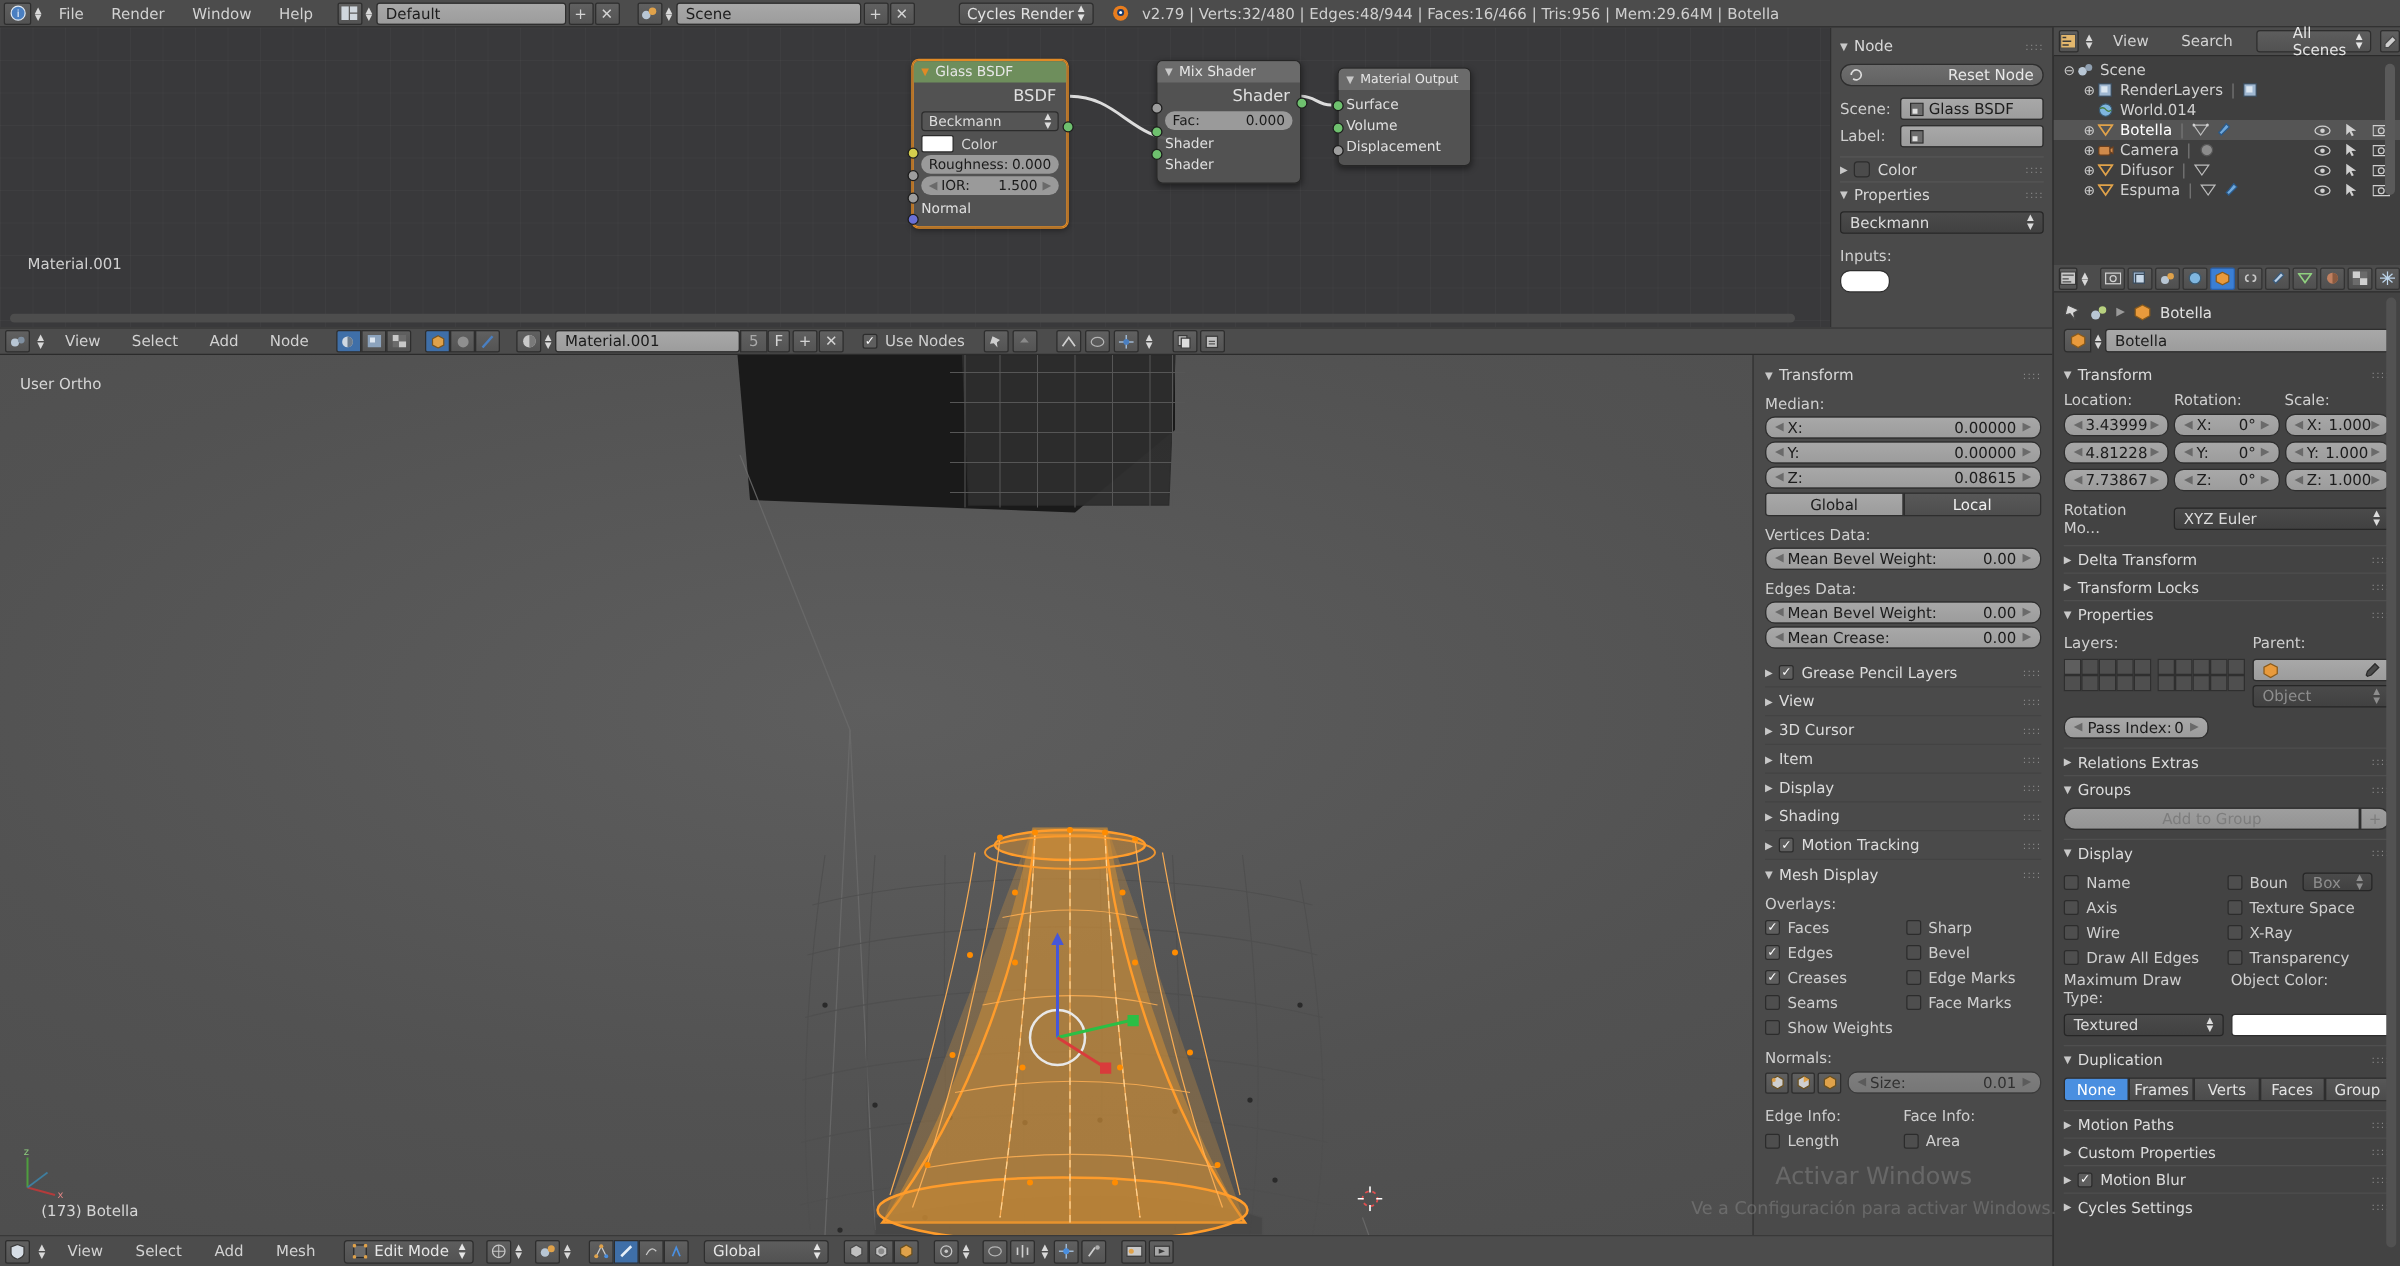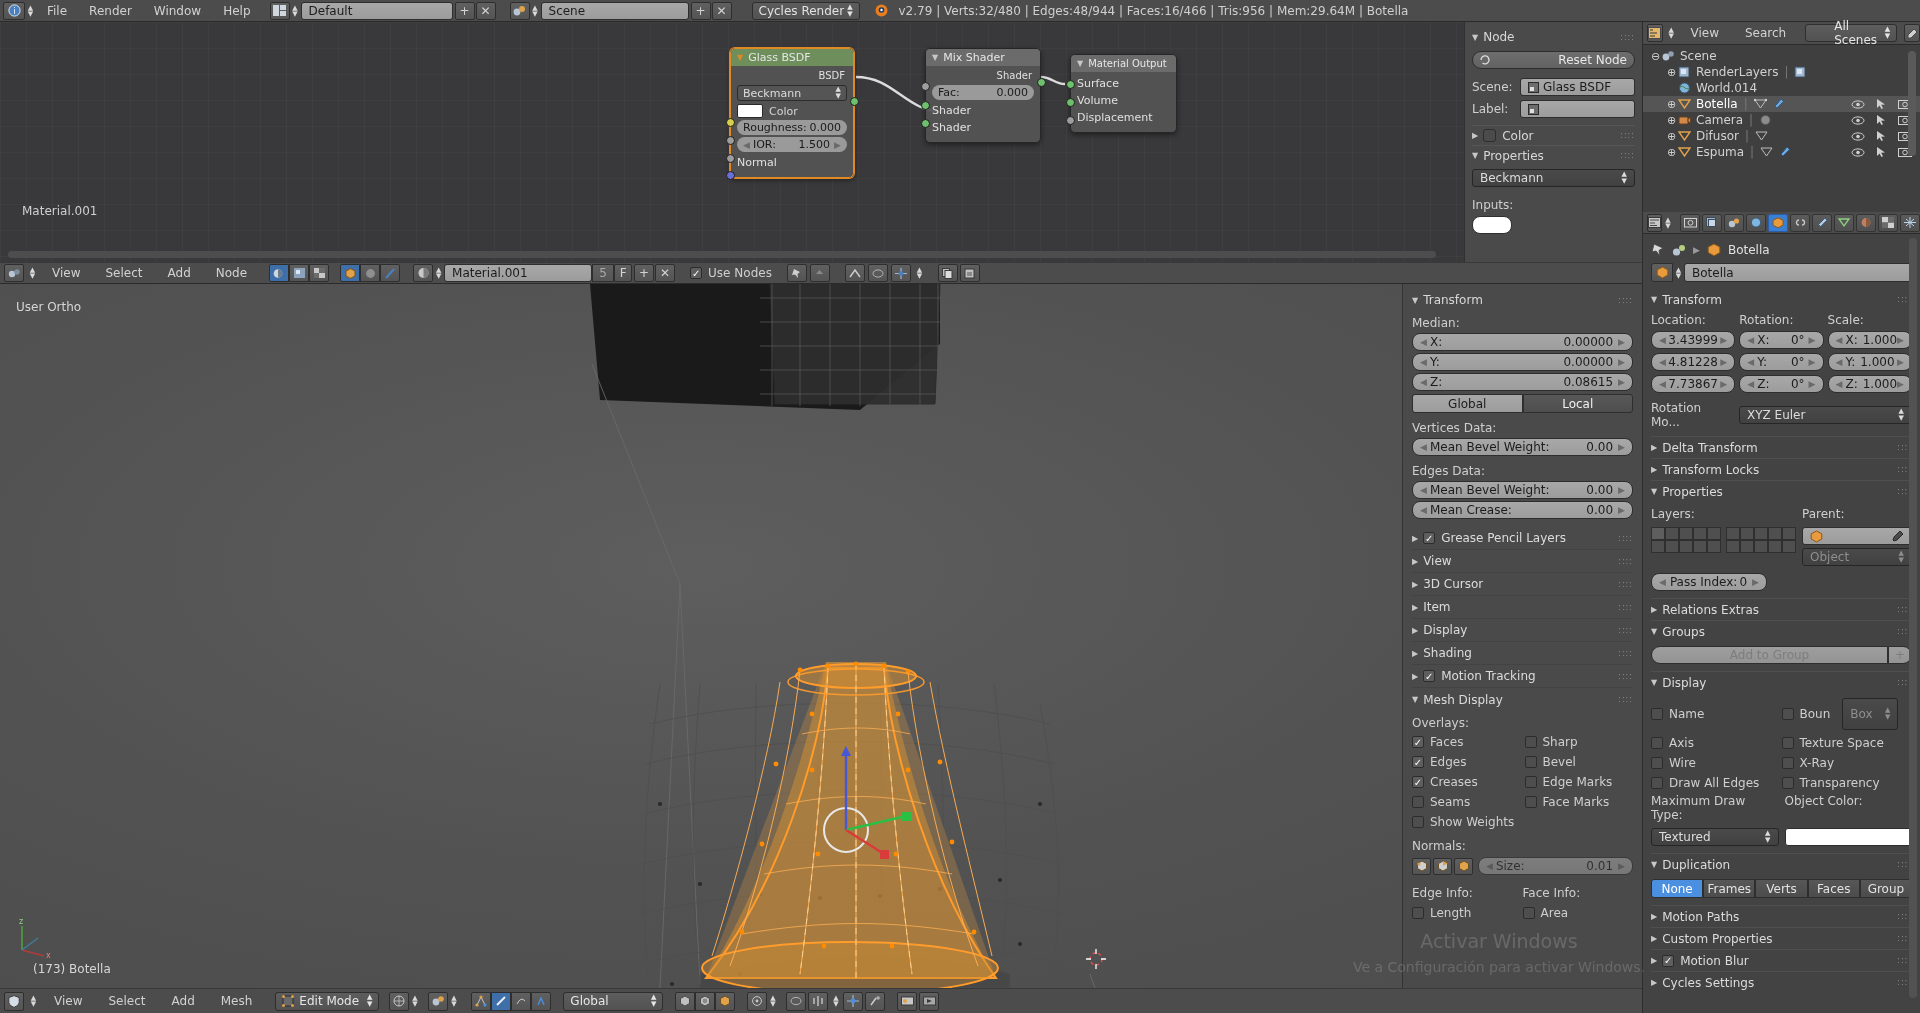--- a/index.html
+++ b/index.html
@@ -53,21 +53,21 @@
   .nodehead{height:17px;border-radius:4px 4px 0 0;display:flex;align-items:center;padding:0 6px;
             font-size:11px;color:#e6e6e6;}
   .nh-shader{background:#6e8e5c;}
   .nh-gray{background:#6b6b6b;}
   .nh-out{background:#6b6b6b;}
   .nodebody{padding:3px 6px 6px;}
   .sock{position:absolute;width:9px;height:9px;border-radius:50%;border:1px solid #1c1c1c;}
   .s-green{background:#6ec06e;}
   .s-gray{background:#9d9d9d;}
   .s-yellow{background:#d6cf4d;}
-  .outlbl{text-align:right;font-size:10px;color:#e0e0e0;padding:1px 2px 2px 0;}
+  .outlbl{text-align:right;font-size:13px;color:#e0e0e0;padding:1px 2px 2px 0;}
   .inlbl{font-size:11px;color:#e0e0e0;padding:2px 0;}
   .nodefield{background:#9a9a9a;border-radius:8px;height:15px;display:flex;align-items:center;
              justify-content:space-between;padding:0 6px;color:#1a1a1a;font-size:11px;margin:2px 0;}
   .nodeenum{background:#555;border:1px solid #2c2c2c;border-radius:3px;height:16px;display:flex;
             align-items:center;justify-content:space-between;padding:0 5px;color:#ddd;font-size:11px;margin:2px 0;}
   .swatch{width:26px;height:14px;background:#fff;border:1px solid #2a2a2a;border-radius:2px;}
   #matlabel{position:absolute;left:22px;top:182px;color:#cfcfcf;font-size:12px;}
   #nodescroll-h{position:absolute;left:8px;bottom:4px;width:1428px;height:7px;background:#4d4d4d;border-radius:4px;}
   #nodescroll-v{position:absolute;right:4px;top:8px;width:7px;height:150px;background:#4d4d4d;border-radius:4px;}
 
@@ -180,21 +180,21 @@
       </div>
       <div class="spin">
           <span>▲</span>
           <span>▼</span>
         </div>
       <div class="field" style="width:148px;border-radius:3px;">Scene</div>
       <div class="iconbox" style="margin-left:2px;">+</div>
       <div class="iconbox" style="margin-left:1px;">✕</div>
     </div>
 
-    <div style="display:flex;align-items:center;margin-left:20px;">
+    <div style="display:flex;align-items:center;margin-left:35px;">
       <div class="ddown" style="width:108px;background:linear-gradient(#5d5d5d,#525252);color:#e2e2e2;">
         <span>Cycles Render</span>
         <span style="font-size:7px;line-height:7px;display:flex;flex-direction:column;">▲<br>▼</span>
       </div>
     </div>
 
     <div style="display:flex;align-items:center;margin-left:14px;">
       <svg width="15" height="15" viewBox="0 0 15 15">
           <circle cx="7.5" cy="7.5" r="6" fill="#e87d1e"></circle>
           <circle cx="7.5" cy="7" r="2.8" fill="#1a3b6e"></circle>
@@ -1400,21 +1400,21 @@
             <span class="grip">::::</span>
           </div>
         <div style="display:grid;grid-template-columns:1fr 1fr;row-gap:6px;margin:5px 0 4px;">
           <div class="row">
               <span class="chk"></span>
               <span class="lbl">Name</span>
             </div>
           <div class="row">
             <span class="chk"></span>
             <span class="lbl">Boun</span>
-            <div class="fielddark" style="width:56px;height:32px;margin-left:6px;justify-content:space-between;color:#8e8e8e;">
+            <div class="fielddark" style="width:56px;height:15px;margin-left:6px;justify-content:space-between;color:#8e8e8e;">
               <span>Box</span>
               <span style="font-size:7px;line-height:7px;display:flex;flex-direction:column;">▲<br>▼</span>
             </div>
           </div>
           <div class="row">
               <span class="chk"></span>
               <span class="lbl">Axis</span>
             </div>
           <div class="row">
               <span class="chk"></span>

